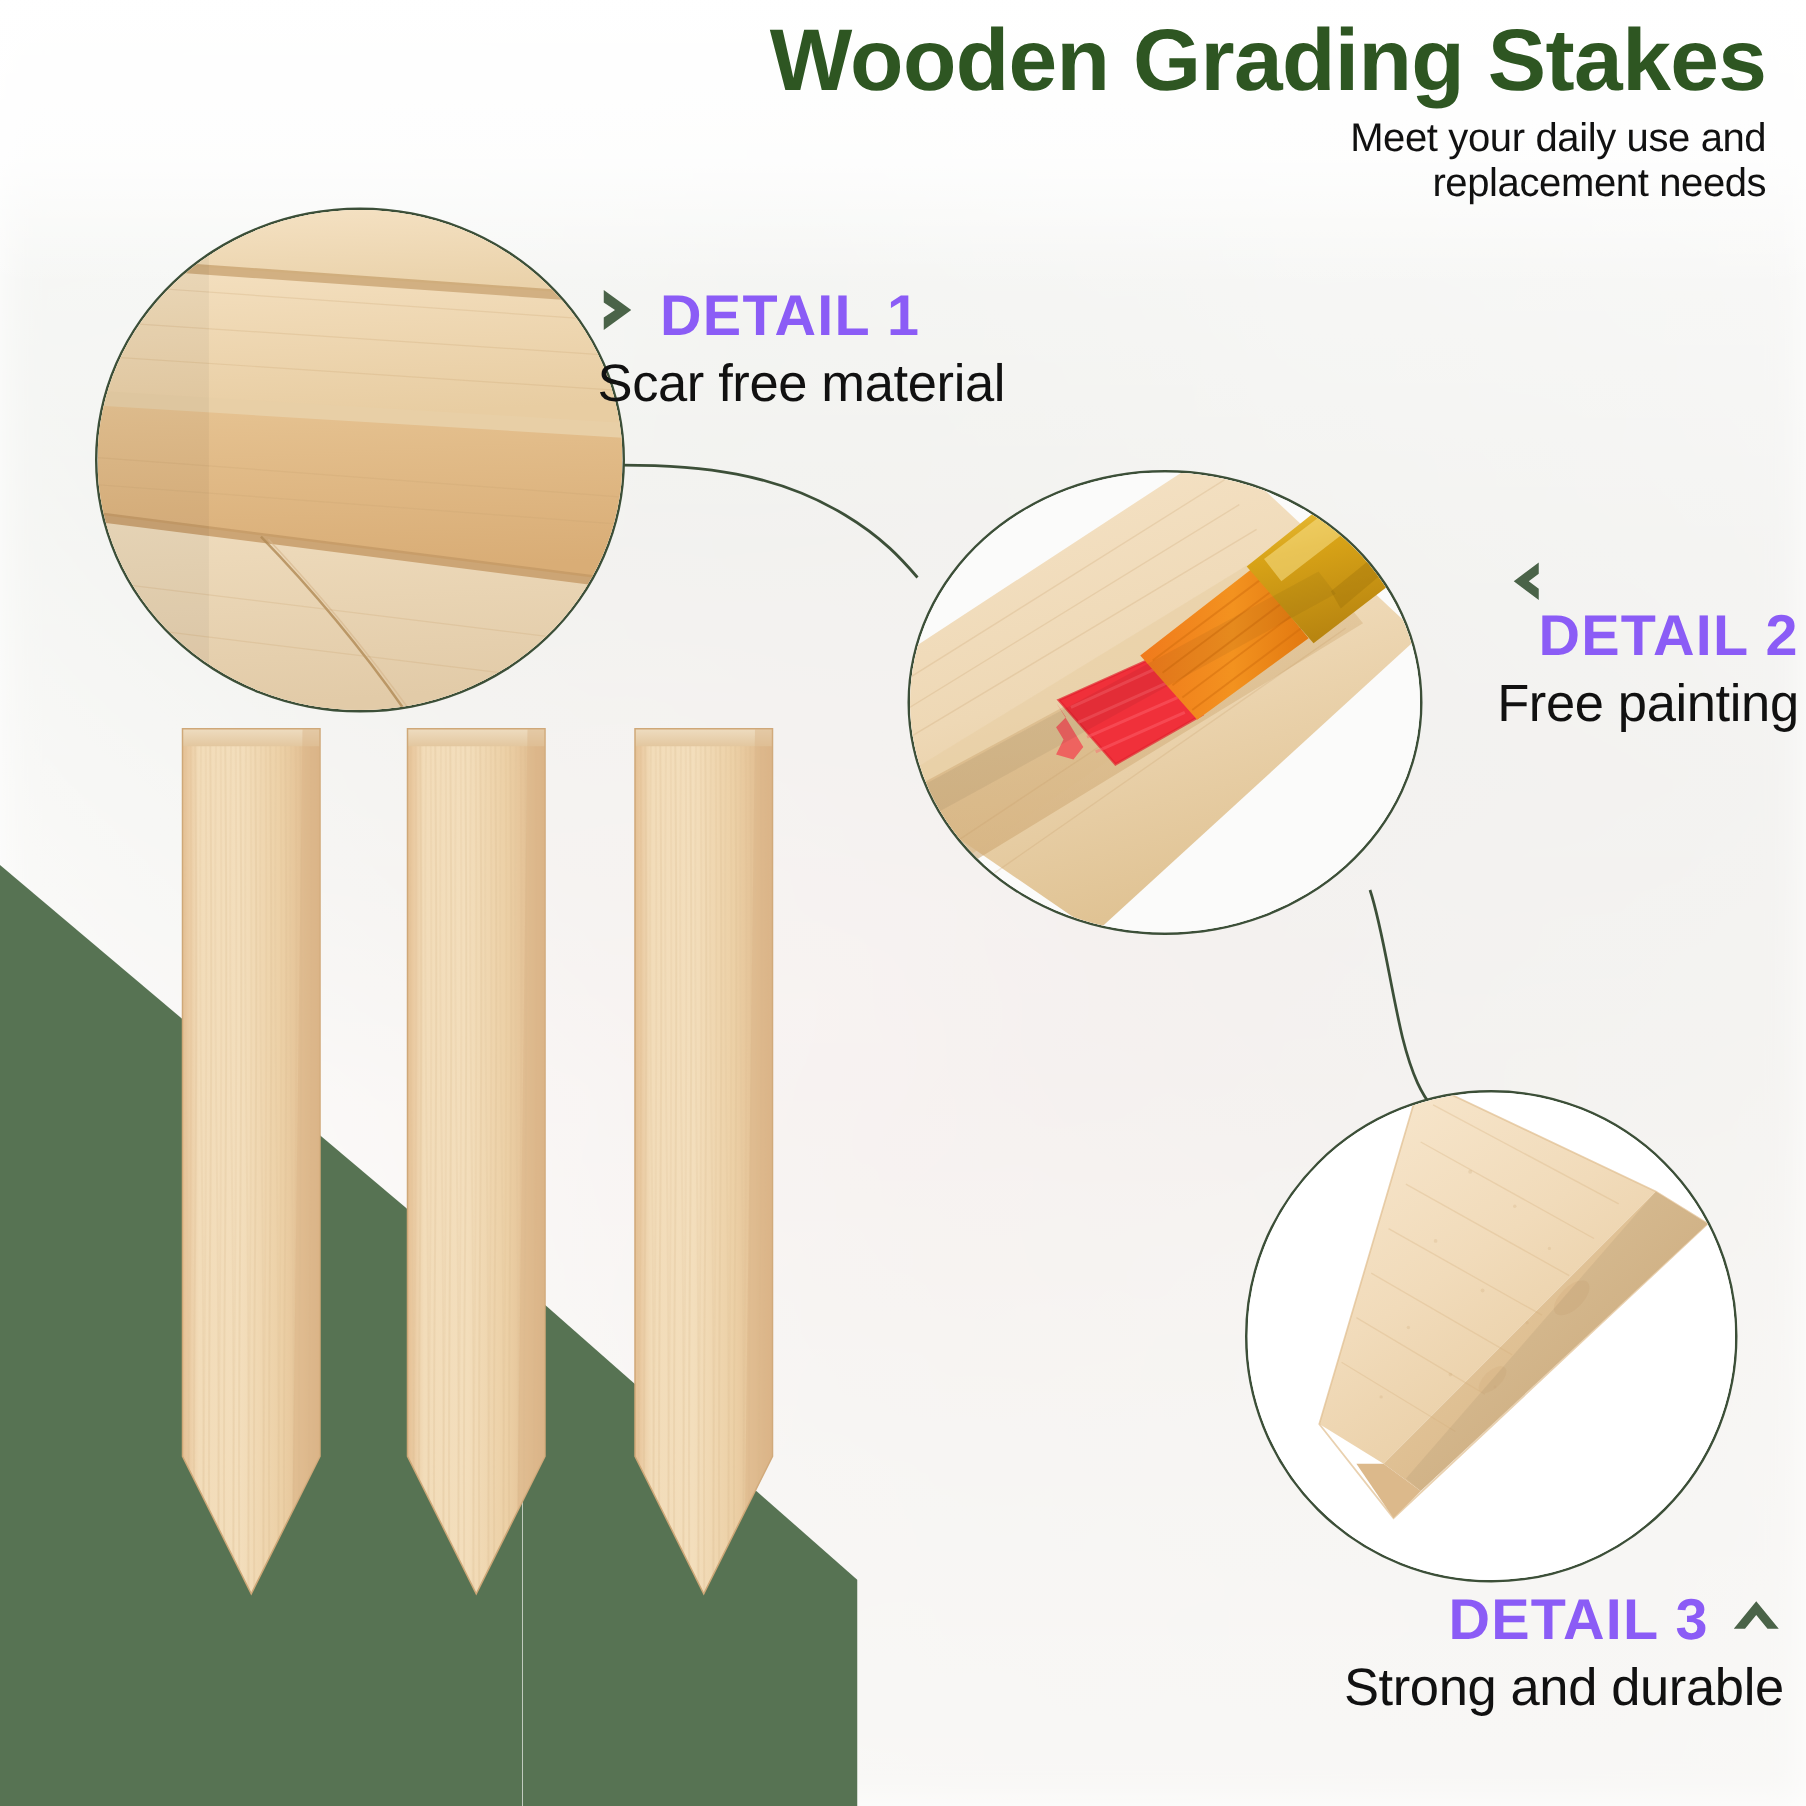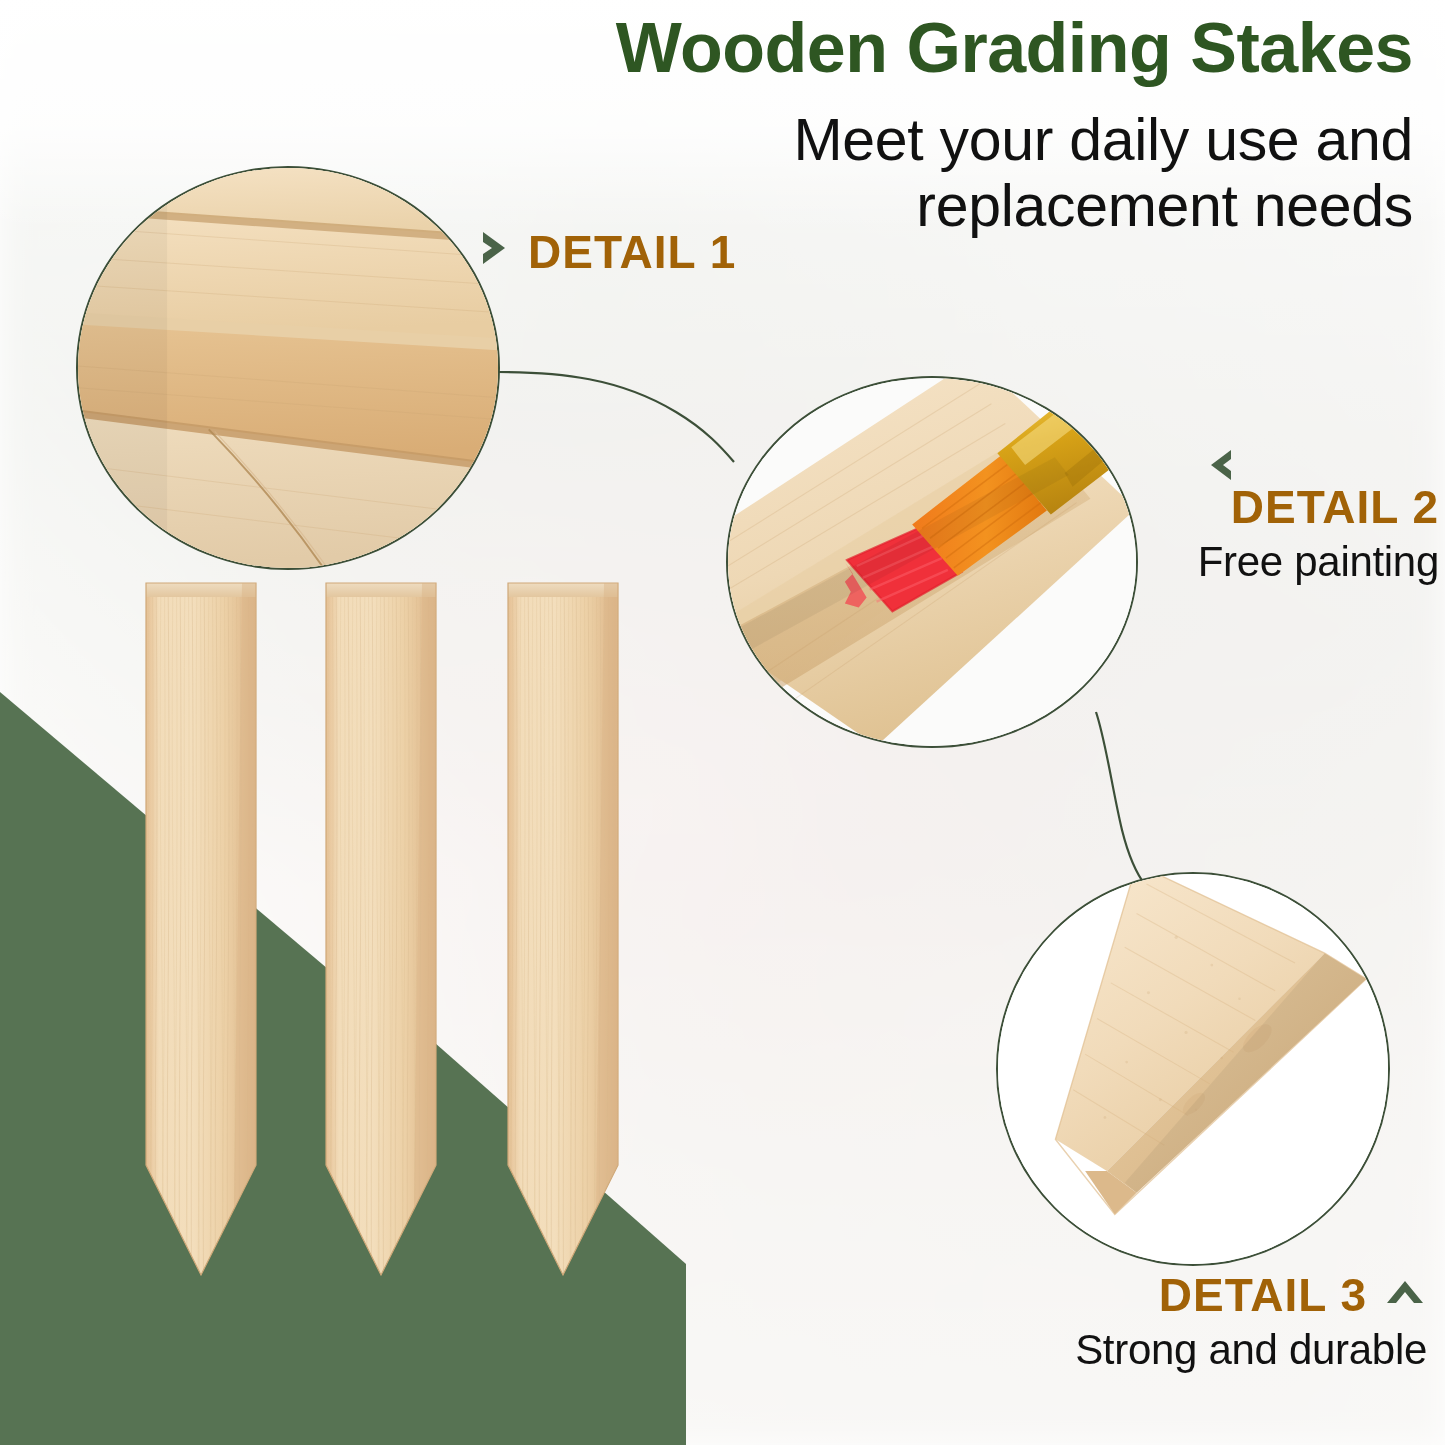--- a/index.html
+++ b/index.html
@@ -49,29 +49,29 @@
   
   .headline{
     position:absolute;right:32px;top:12px;width:1100px;text-align:right;
   }
   .title{
     font-size:70px;line-height:1.04;font-weight:bold;
     color:#2e5622;letter-spacing:-0.5px;margin:0;
     font-family:"Liberation Sans",sans-serif;
   }
   .subtitle{
-    font-size:59px;line-height:1.12;font-weight:normal;
-    color:#111111;margin:22px 0 0 0;letter-spacing:-0.3px;
+    font-size:32px;line-height:1.12;font-weight:normal;
+    color:#111111;margin:8px 0 0 0;letter-spacing:-0.3px;
   }
 
   
   .detail-label{position:absolute;}
   .detail-kicker{
     display:flex;align-items:center;gap:16px;
-    font-size:46px;font-weight:bold;color:#a16207;
+    font-size:46px;font-weight:bold;color:#8b5cf6;
     letter-spacing:1px;line-height:1;
   }
   .detail-kicker.right-align{justify-content:flex-end;}
   .detail-sub{
     font-size:42px;color:#111111;line-height:1.12;margin-top:8px;letter-spacing:-0.3px;
   }
   .chev{display:inline-block;flex:0 0 auto;}
 
   #d1{left:478px;top:228px;}
   #d2{right:6px;top:448px;text-align:right;}
@@ -337,20 +337,21 @@
 
   <div class="detail-label" id="d1">
     <div class="detail-kicker">
       <span class="chev">
         <svg width="34" height="40" viewBox="0 0 34 40" aria-hidden="true">
           <path d="M5 4 L27 20 L5 36 L5 26 L14 20 L5 14 Z" fill="#4a6348"></path>
         </svg>
       </span>
       <span>DETAIL 1</span>
     </div>
+    <div class="detail-sub">Scar free material</div>
   </div>
 
   <div class="detail-label" id="d2">
     <div style="text-align:right;padding-right:198px;">
       <span class="chev">
         <svg width="40" height="34" viewBox="0 0 40 34" aria-hidden="true">
           <path d="M30 2 L10 17 L30 32 L30 23 L22 17 L30 11 Z" fill="#4a6348"></path>
         </svg>
       </span>
     </div>

